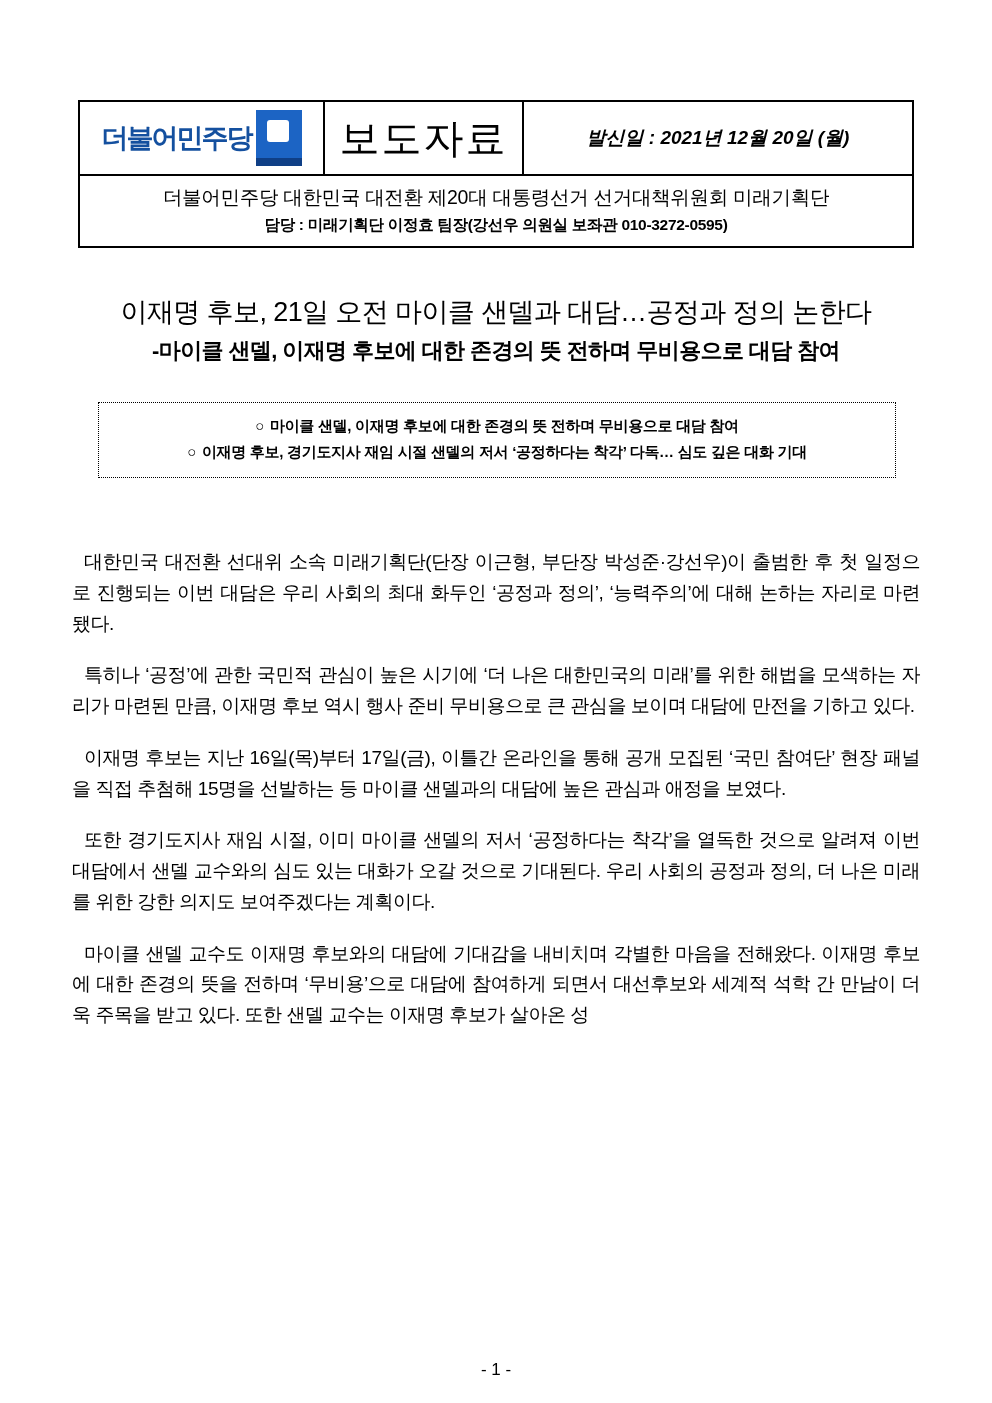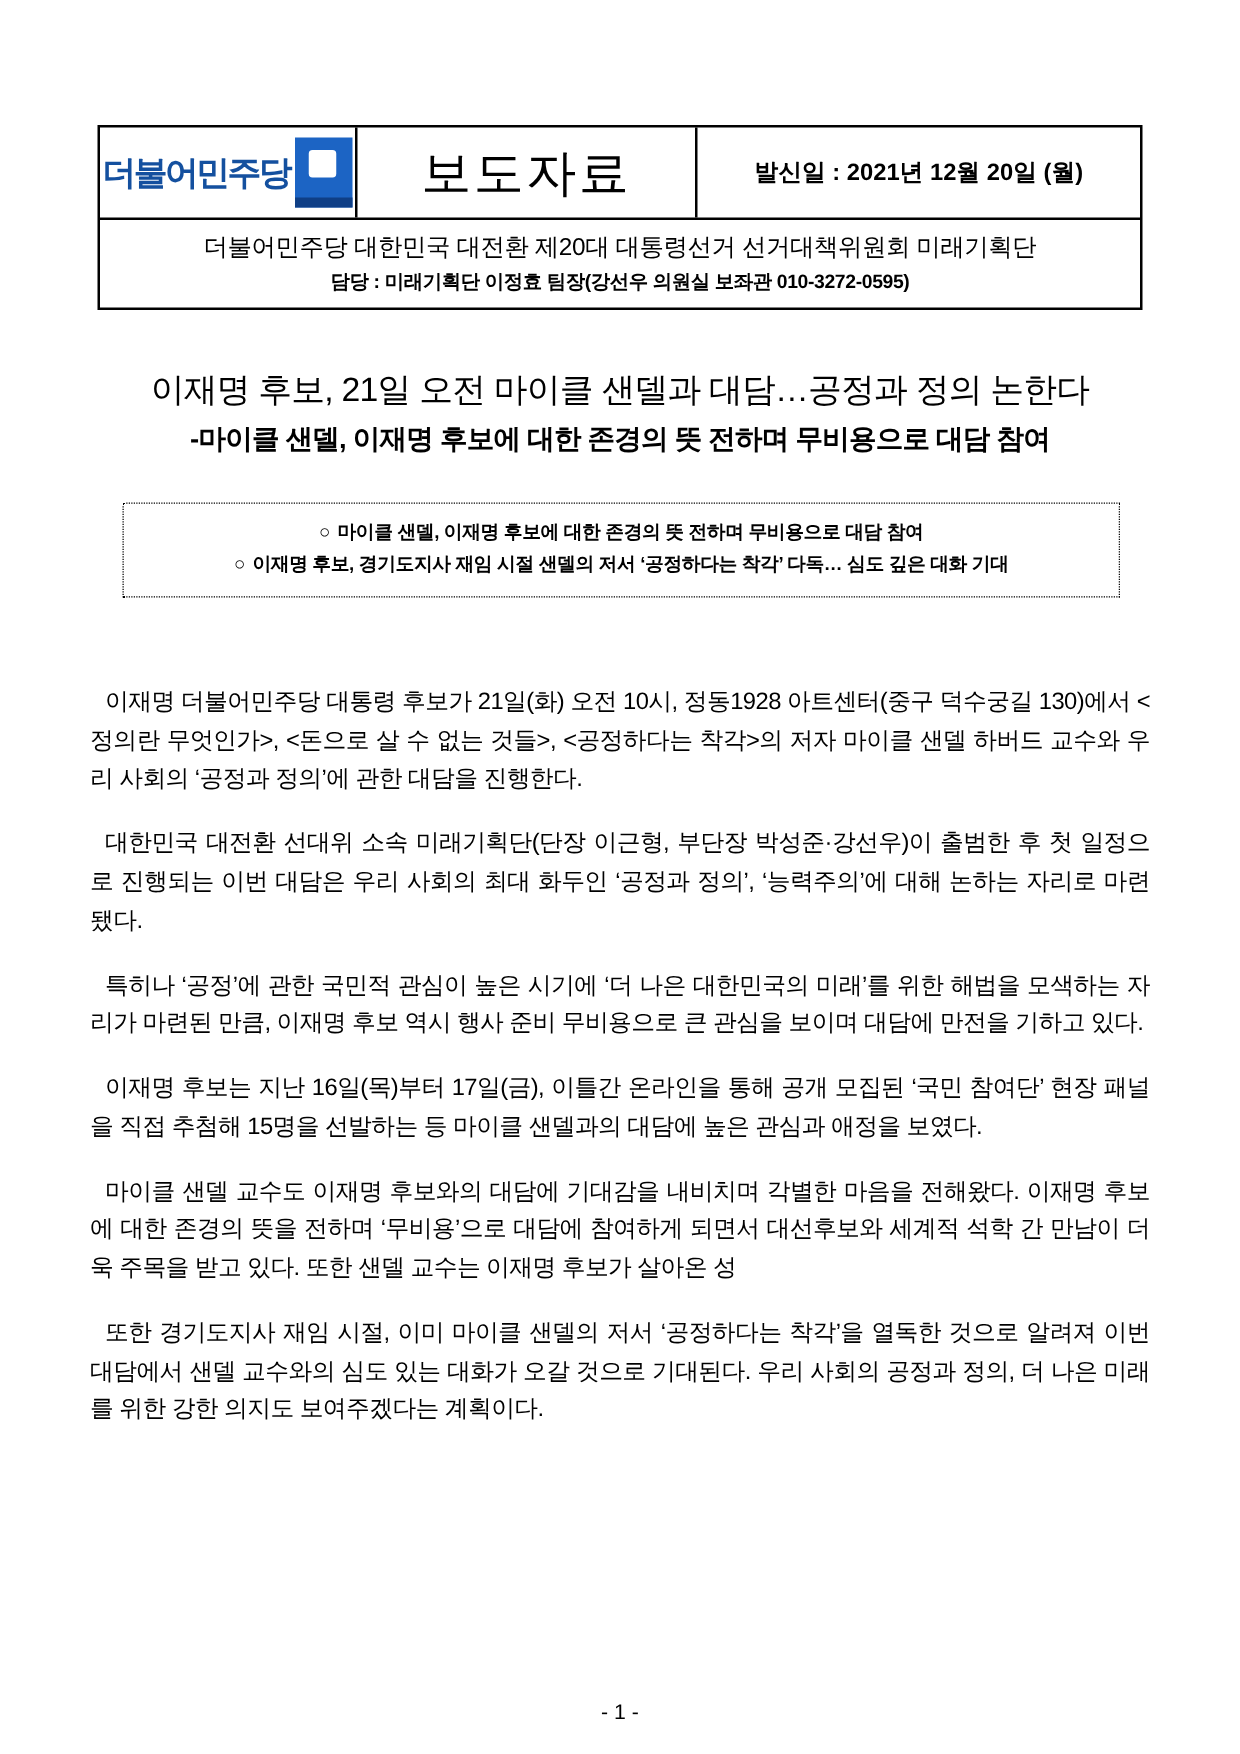--- a/index.html
+++ b/index.html
@@ -30,21 +30,21 @@
     width: 836px;
     border: 2px solid #000;
     box-sizing: border-box;
   }
   .header-top {
     display: flex;
     align-items: stretch;
     border-bottom: 2px solid #000;
   }
   .logo-cell {
-    width: 206px;
+    width: 245px;
     box-sizing: border-box;
     border-right: 2px solid #000;
     display: flex;
     align-items: center;
     justify-content: center;
     padding: 8px 6px;
   }
   .logo-wrap {
     display: flex;
     align-items: center;
@@ -87,28 +87,29 @@
     display: flex;
     align-items: center;
     justify-content: center;
   }
   .doc-title {
     font-size: 40px;
     font-weight: normal;
     letter-spacing: 2px;
   }
   .date-cell {
-    width: 354px;
+    width: 388px;
     display: flex;
     align-items: center;
     justify-content: center;
     font-size: 19px;
     font-weight: bold;
     box-sizing: border-box;
     padding: 20px;
+    font-style: italic;
   }
   .header-bottom {
     text-align: center;
     padding: 8px 4px 10px 4px;
   }
   .org-line {
     font-size: 19.5px;
     font-weight: normal;
     letter-spacing: -0.3px;
     margin-bottom: 4px;
@@ -223,23 +224,22 @@
   <div class="bullet-box">
     <div class="bullet-line">
       <span class="bullet-mark">○</span><span>마이클 샌델, 이재명 후보에 대한 존경의 뜻 전하며 무비용으로 대담 참여</span>
     </div>
     <div class="bullet-line">
       <span class="bullet-mark">○</span><span>이재명 후보, 경기도지사 재임 시절 샌델의 저서  ‘공정하다는 착각’ 다독… 심도 깊은 대화 기대</span>
     </div>
   </div>
 
   <div class="body-area">
-    <p class="para">이재명 더불어민주당 대통령 후보가 21일(화) 오전 10시, 정동1928 아트센터(중구 덕수궁길 130)에서 &lt;정의란 무엇인가&gt;, &lt;돈으로 살 수 없는 것들&gt;, &lt;공정하다는 착각&gt;의 저자 마이클 샌델 하버드 교수와 우리 사회의 ‘공정과 정의’에 관한 대담을 진행한다.</p>
     <p class="para">대한민국 대전환 선대위 소속 미래기획단(단장 이근형, 부단장 박성준·강선우)이 출범한 후 첫 일정으로 진행되는 이번 대담은 우리 사회의 최대 화두인 ‘공정과 정의’, ‘능력주의’에 대해 논하는 자리로 마련됐다.</p>
     <p class="para">특히나 ‘공정’에 관한 국민적 관심이 높은 시기에 ‘더 나은 대한민국의 미래’를 위한 해법을 모색하는 자리가 마련된 만큼, 이재명 후보 역시 행사 준비 무비용으로 큰 관심을 보이며 대담에 만전을 기하고 있다.</p>
     <p class="para">이재명 후보는 지난 16일(목)부터 17일(금), 이틀간 온라인을 통해 공개 모집된 ‘국민 참여단’ 현장 패널을 직접 추첨해 15명을 선발하는 등 마이클 샌델과의 대담에 높은 관심과 애정을 보였다.</p>
+    <p class="para">또한 경기도지사 재임 시절, 이미 마이클 샌델의 저서 ‘공정하다는 착각’을 열독한 것으로 알려져 이번 대담에서 샌델 교수와의 심도 있는 대화가 오갈 것으로 기대된다. 우리 사회의 공정과 정의, 더 나은 미래를 위한 강한 의지도 보여주겠다는 계획이다.</p>
     <p class="para">마이클 샌델 교수도 이재명 후보와의 대담에 기대감을 내비치며 각별한 마음을 전해왔다. 이재명 후보에 대한 존경의 뜻을 전하며 ‘무비용’으로 대담에 참여하게 되면서 대선후보와 세계적 석학 간 만남이 더욱 주목을 받고 있다. 또한 샌델 교수는 이재명 후보가 살아온 성</p>
-    <p class="para">또한 경기도지사 재임 시절, 이미 마이클 샌델의 저서 ‘공정하다는 착각’을 열독한 것으로 알려져 이번 대담에서 샌델 교수와의 심도 있는 대화가 오갈 것으로 기대된다. 우리 사회의 공정과 정의, 더 나은 미래를 위한 강한 의지도 보여주겠다는 계획이다.</p>
   </div>
 
   <div class="footer">- 1 -</div>
 
 </div>
 
 </body></html>

